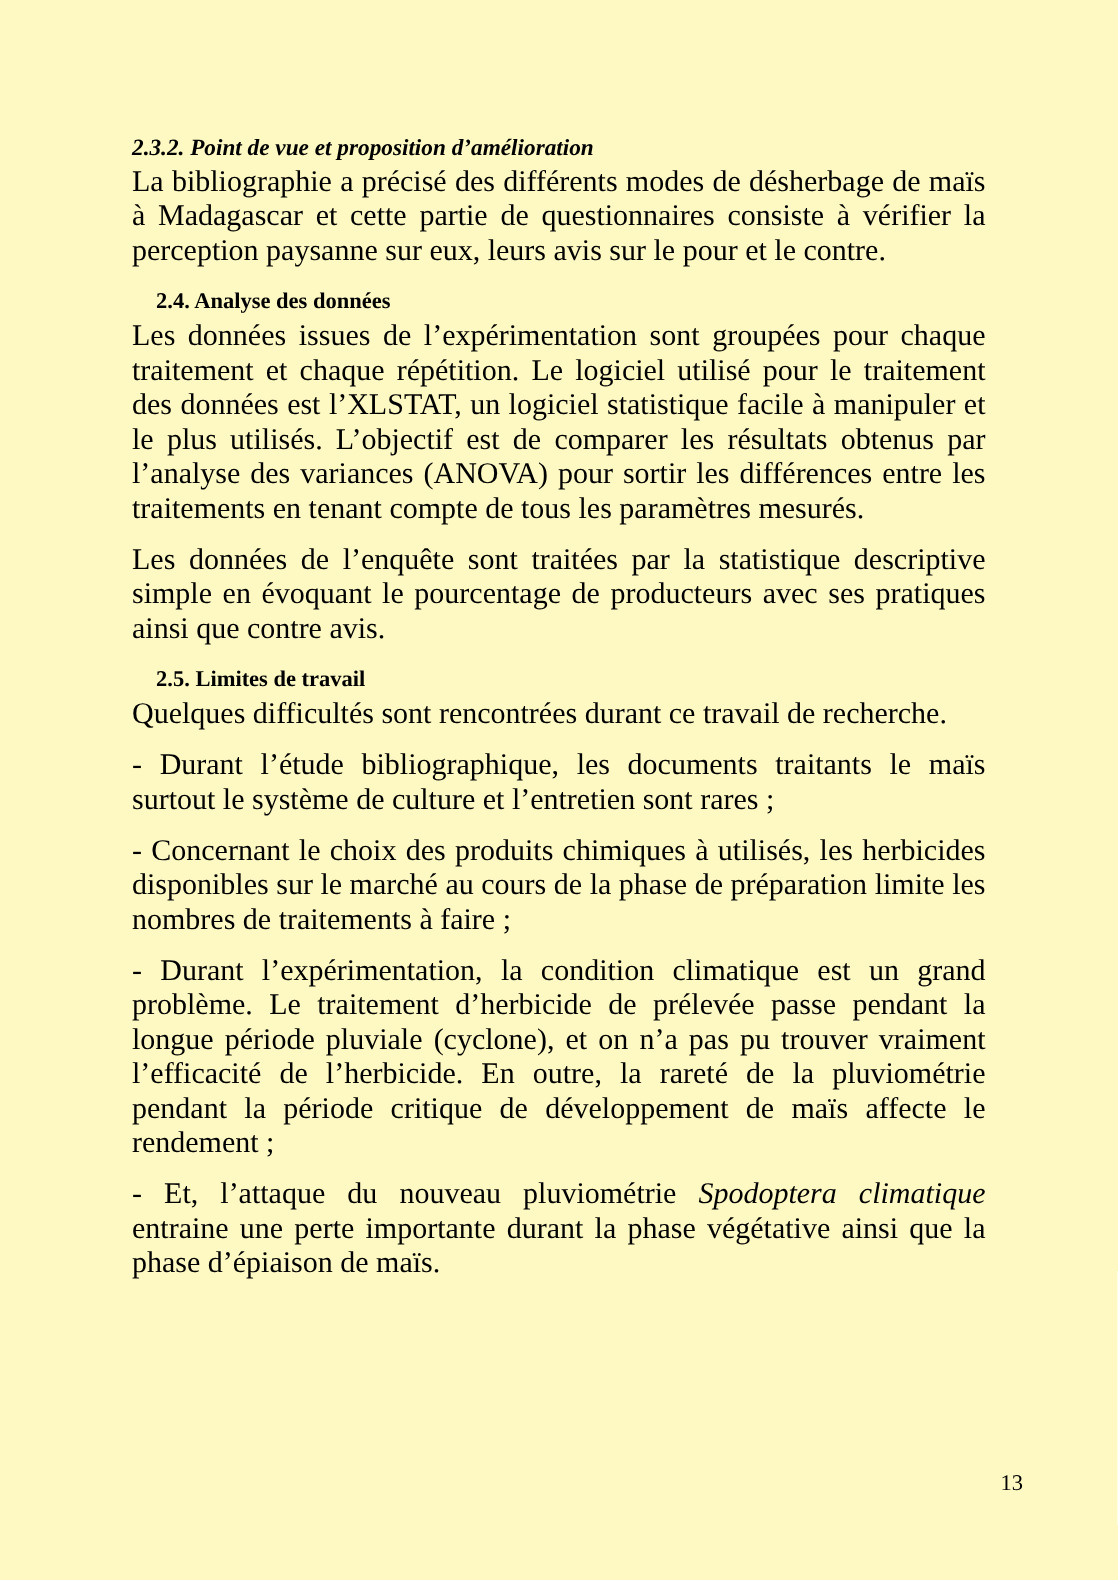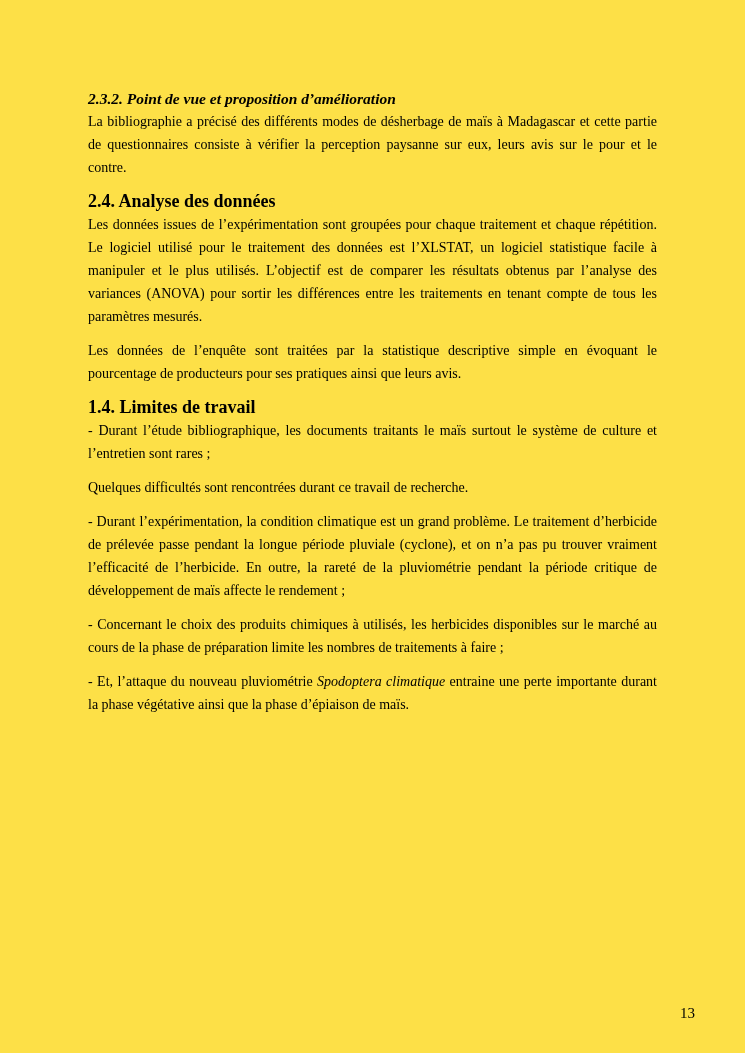--- a/index.html
+++ b/index.html
@@ -17,64 +17,63 @@
     overflow: hidden;
   }
   .content {
     position: absolute;
     left: 88px;
     top: 87px;
     width: 569px;
   }
   .paragraph {
     margin: 0 0 11px 0;
-    font-size: 14px;
+    font-size: 20px;
     line-height: 23px;
     text-align: justify;
     font-weight: normal;
   }
   .heading {
-    margin: 0 0 0 0;
-    font-size: 18px;
+    margin: 0 0 0 16px;
+    font-size: 15px;
     line-height: 23px;
     font-weight: bold;
     text-align: left;
   }
   .subheading {
     margin: 0 0 0 0;
     font-size: 15.5px;
     line-height: 23px;
     font-weight: bold;
     font-style: italic;
     text-align: left;
   }
   .italic {
     font-style: italic;
   }
   .page-number {
     position: absolute;
-    right: 50px;
+    right: 63px;
     top: 980px;
     font-size: 15px;
     line-height: 18px;
     color: #000000;
-    margin-top: 24px;
   }
 </style>
 </head>
 <body>
 
-<div class="page" style="background: #fde047; color: rgb(0, 0, 0);">
+<div class="page" style="background: #fef9c3; color: rgb(0, 0, 0);">
   <main class="content">
       <h3 class="subheading"><span>2.3.2. Point de vue et proposition d’amélioration</span></h3>
       <p class="paragraph"><span>La bibliographie a précisé des différents modes de désherbage de maïs à Madagascar et cette partie de questionnaires consiste à vérifier la perception paysanne sur eux, leurs avis sur le pour et le contre.</span></p>
       <h2 class="heading"><span>2.4. Analyse des données</span></h2>
       <p class="paragraph"><span>Les données issues de l’expérimentation sont groupées pour chaque traitement et chaque répétition. Le logiciel utilisé pour le traitement des données est l’XLSTAT, un logiciel statistique facile à manipuler et le plus utilisés. L’objectif est de comparer les résultats obtenus par l’analyse des variances (ANOVA) pour sortir les différences entre les traitements en tenant compte de tous les paramètres mesurés.</span></p>
-      <p class="paragraph"><span>Les données de l’enquête sont traitées par la statistique descriptive simple en évoquant le pourcentage de producteurs pour ses pratiques ainsi que leurs avis.</span></p>
-      <h2 class="heading"><span>1.4. Limites de travail</span></h2>
+      <p class="paragraph"><span>Les données de l’enquête sont traitées par la statistique descriptive simple en évoquant le pourcentage de producteurs avec ses pratiques ainsi que contre avis.</span></p>
+      <h2 class="heading"><span>2.5. Limites de travail</span></h2>
+      <p class="paragraph"><span>Quelques difficultés sont rencontrées durant ce travail de recherche.</span></p>
       <p class="paragraph"><span>-  Durant l’étude bibliographique, les documents traitants le maïs surtout le système de culture et l’entretien sont rares ;</span></p>
-      <p class="paragraph"><span>Quelques difficultés sont rencontrées durant ce travail de recherche.</span></p>
+      <p class="paragraph"><span>- Concernant le choix des produits chimiques à utilisés, les herbicides disponibles sur le marché au cours de la phase de préparation limite les nombres de traitements à faire ;</span></p>
       <p class="paragraph"><span>- Durant l’expérimentation, la condition climatique est un grand problème. Le traitement d’herbicide de prélevée passe pendant la longue période pluviale (cyclone), et on n’a pas pu trouver  vraiment l’efficacité de l’herbicide. En outre, la rareté de la pluviométrie pendant la période critique de développement de maïs affecte le rendement ;</span></p>
-      <p class="paragraph"><span>- Concernant le choix des produits chimiques à utilisés, les herbicides disponibles sur le marché au cours de la phase de préparation limite les nombres de traitements à faire ;</span></p>
       <p class="paragraph"><span>- Et, l’attaque du nouveau pluviométrie </span><span class="italic">Spodoptera climatique</span><span> entraine une perte importante durant la phase végétative ainsi que la phase d’épiaison de maïs.</span></p>
     </main>
   <span class="page-number">13</span>
 </div>
 
 </body></html>

